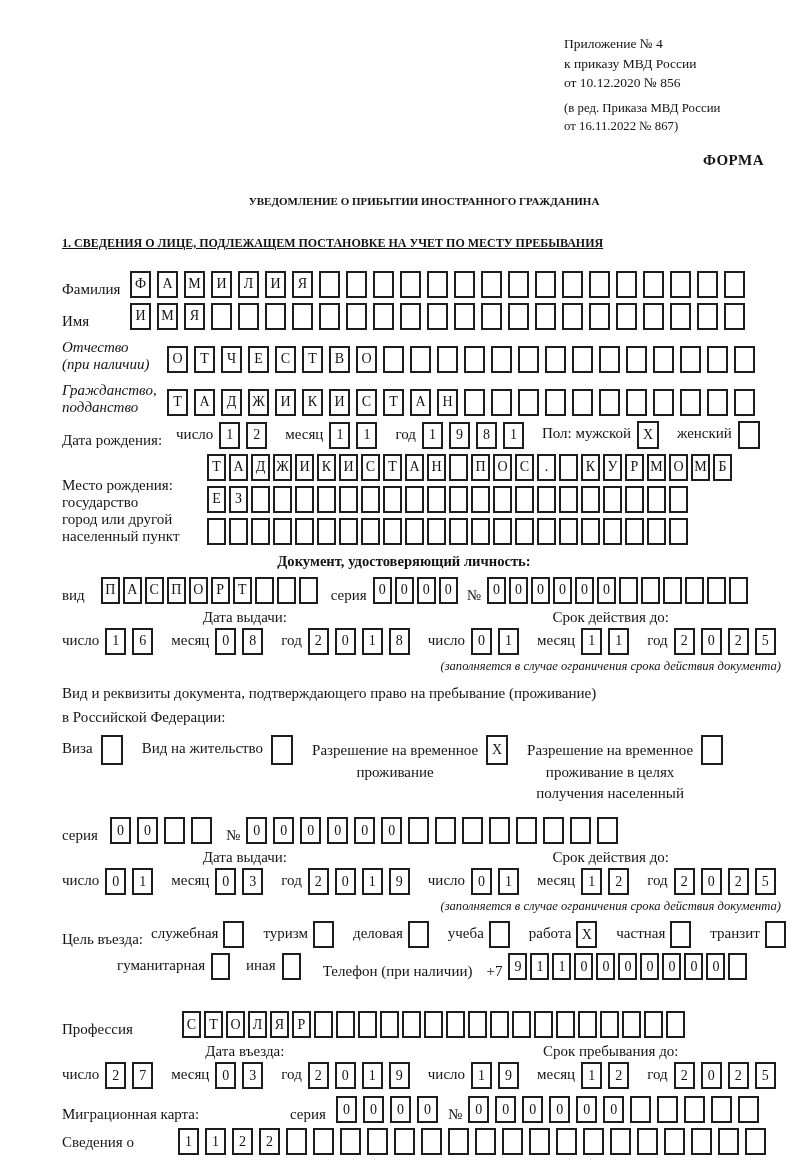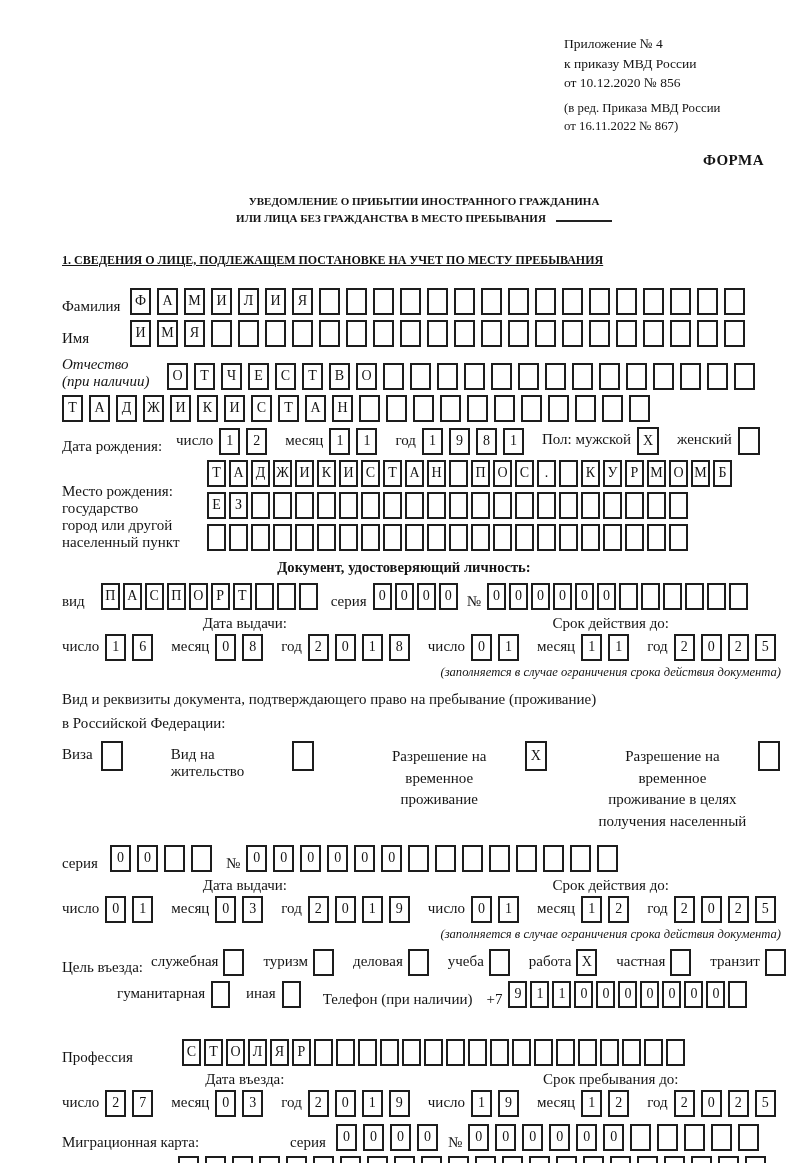--- a/index.html
+++ b/index.html
@@ -38,21 +38,21 @@
   
   .dates{display:flex;margin-bottom:7px;}
   .dcol{display:flex;flex-direction:column;}
   .dleft{flex:0 0 47%;}
   .dright{flex:1;}
   .dhead{text-align:center;margin-bottom:2px;}
   .dfields{display:flex;}
   .dnote{font-size:12.6px;text-align:center;white-space:nowrap;margin-top:4px;font-style:italic;}
   .para{line-height:1.6;margin:4px 0 6px;}
   
-  .permits{display:flex;align-items:flex-start;margin:2px 0 12px;gap:29px;}
+  .permits{display:flex;align-items:flex-start;margin:2px 0 12px;}
   .popt{display:flex;align-items:flex-start;margin-right:13px;}
   .popt .ptext{padding-top:5px;margin-right:8px;}
   .ptext.ctr{text-align:center;line-height:1.45;padding-top:5px;}
   .cb .cell{width:18px;height:26px;}
   .pol .cell{width:18px;height:24px;}
   .indent55{margin-left:55px;}
   .reps{display:flex;margin-top:4px;}
   .reps-lbl{flex:0 0 116px;line-height:1.6;padding-top:2px;}
   .reps-lbl div{white-space:nowrap;}
   .reps-right{flex:1;}
@@ -70,21 +70,20 @@
       <div>от 10.12.2020 № 856</div>
       <div class="hdr-sub mt6">(в ред. Приказа МВД России</div>
       <div class="hdr-sub">от 16.11.2022 № 867)</div>
     </div>
   </div>
 
   <div class="forma">ФОРМА</div>
 
   <div class="title">
     <div>УВЕДОМЛЕНИЕ О ПРИБЫТИИ ИНОСТРАННОГО ГРАЖДАНИНА</div>
-    <div><span>ИЛИ ЛИЦА БЕЗ ГРАЖДАНСТВА В МЕСТО ПРЕБЫВАНИЯ</span><span class="blank-line"></span></div>
   </div>
 
   <div class="section-heading">1. СВЕДЕНИЯ О ЛИЦЕ, ПОДЛЕЖАЩЕМ ПОСТАНОВКЕ НА УЧЕТ ПО МЕСТУ ПРЕБЫВАНИЯ</div>
 
   <div class="row">
     <span class="lbl w68">Фамилия</span>
     <span class="cells">
         <span class="cell">Ф</span>
         <span class="cell">А</span>
         <span class="cell">М</span>
@@ -165,20 +164,24 @@
         <span class="cell"></span>
         <span class="cell"></span>
         <span class="cell"></span>
         <span class="cell"></span>
         <span class="cell"></span>
         <span class="cell"></span>
       </span>
   </div>
 
   <div class="row">
+    <span class="lbl w105">
+      <span class="l2">Гражданство,</span>
+      <span class="l2">подданство</span>
+    </span>
     <span class="cells">
         <span class="cell">Т</span>
         <span class="cell">А</span>
         <span class="cell">Д</span>
         <span class="cell">Ж</span>
         <span class="cell">И</span>
         <span class="cell">К</span>
         <span class="cell">И</span>
         <span class="cell">С</span>
         <span class="cell">Т</span>

